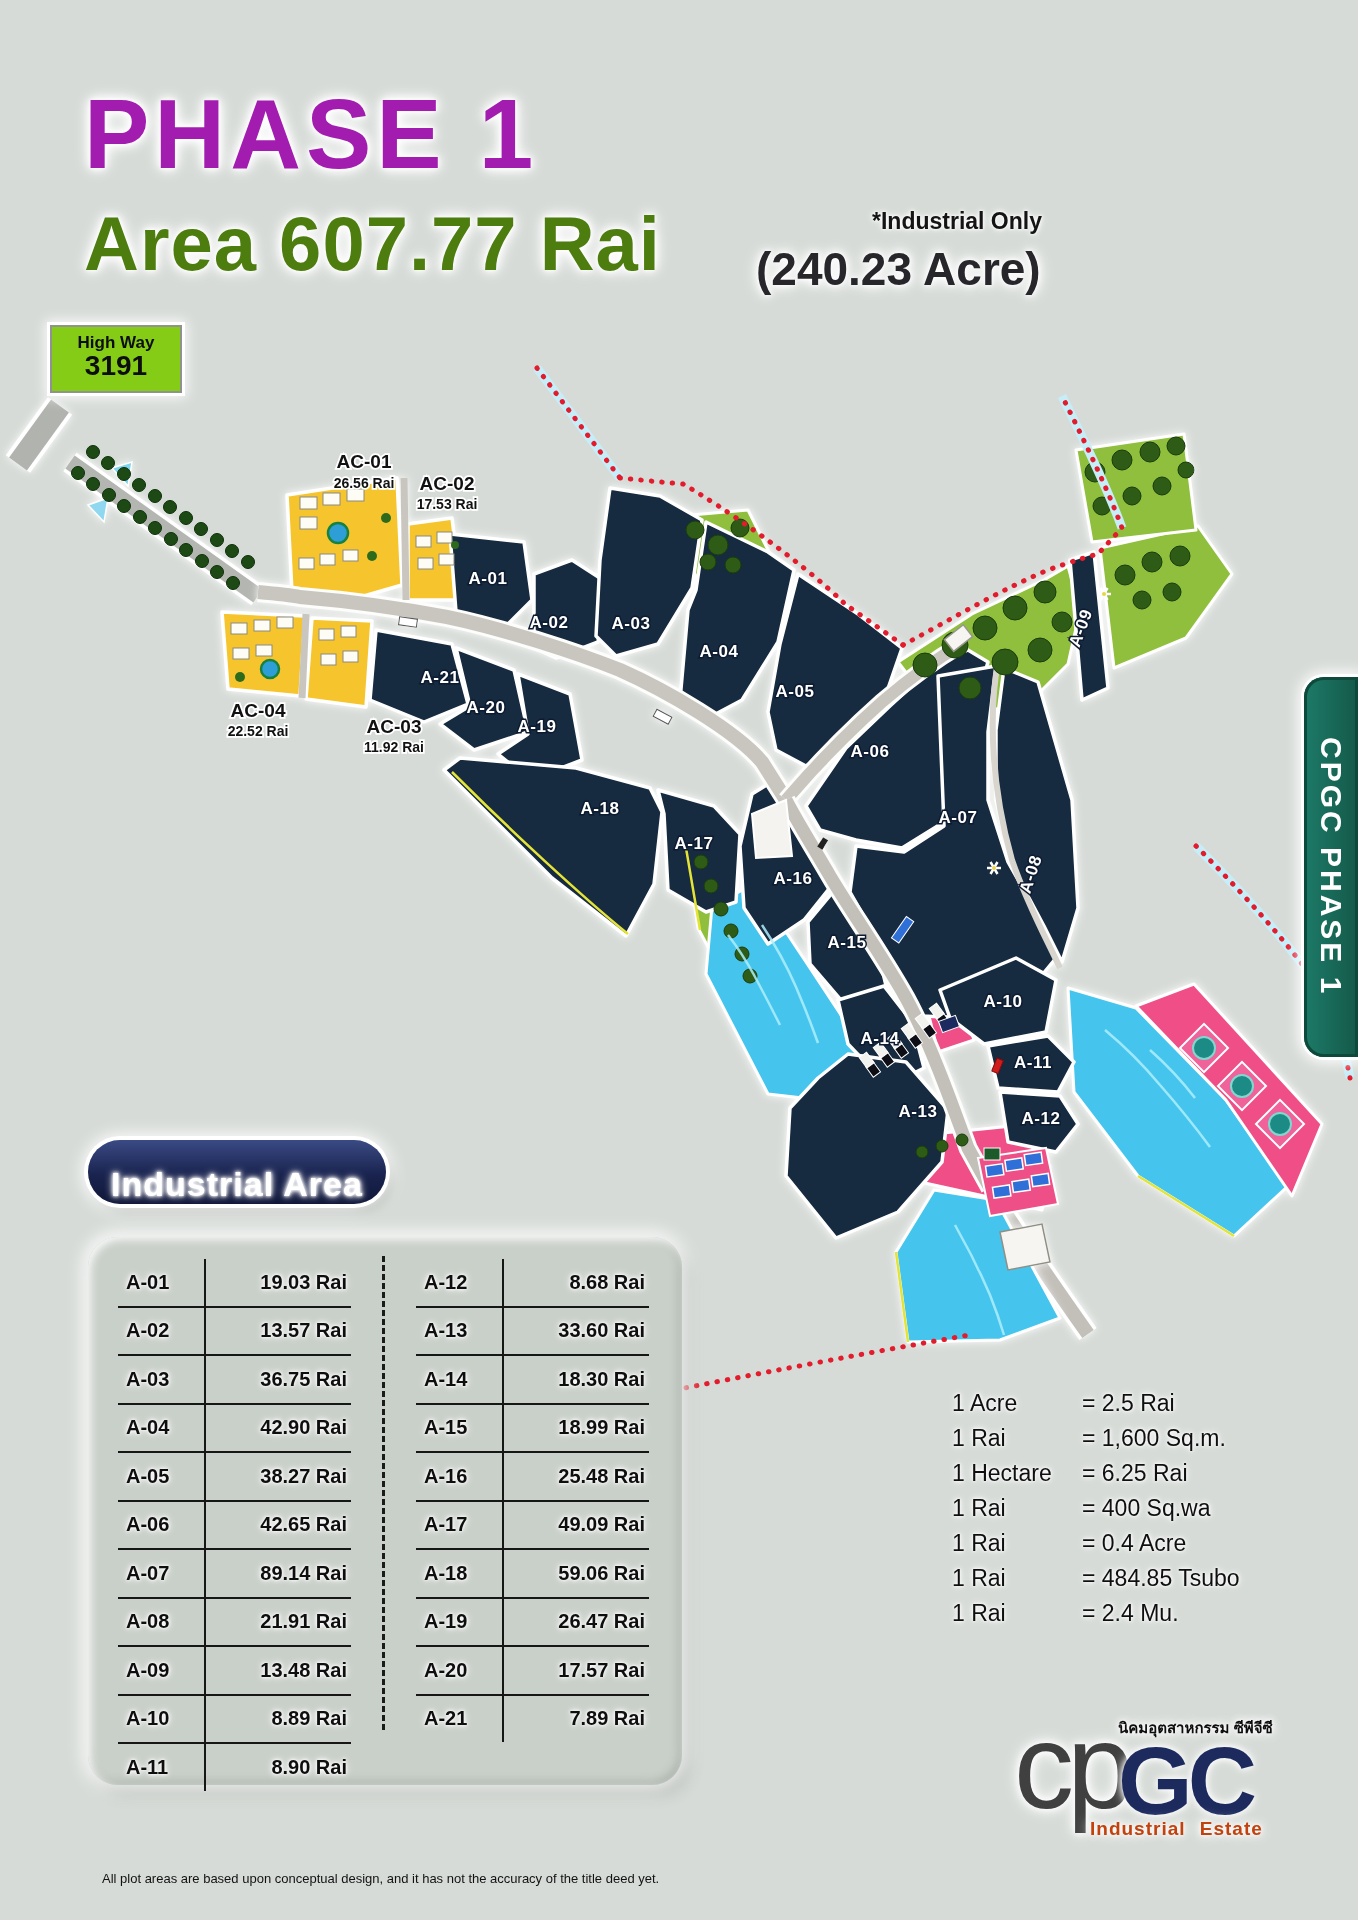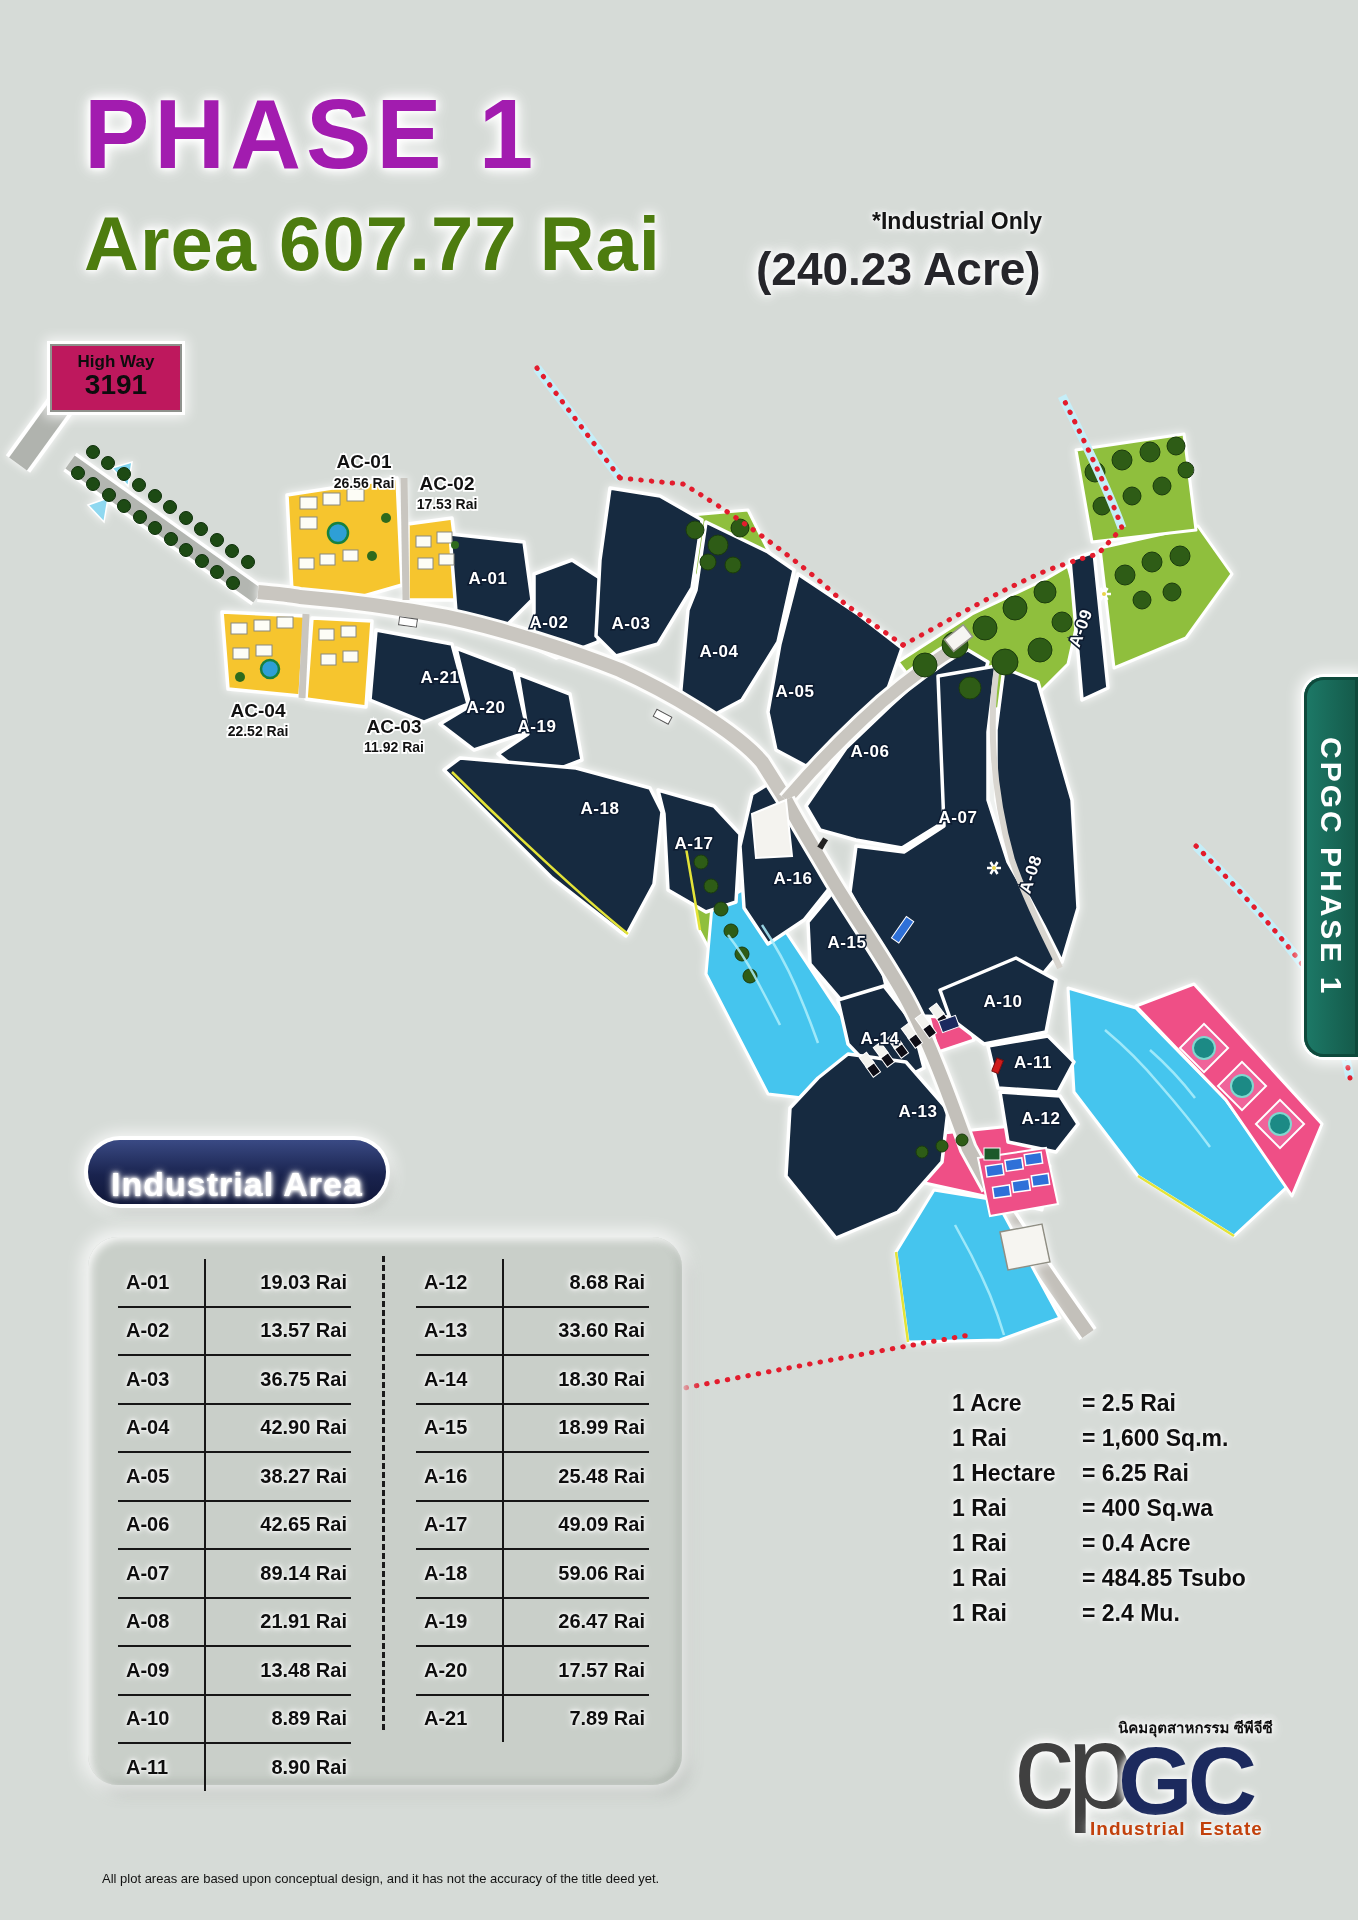--- a/index.html
+++ b/index.html
@@ -7,21 +7,21 @@
         font-family:"Liberation Sans",sans-serif;}
   .abs{position:absolute;}
   .glow{text-shadow:0 0 4px #fff,0 0 8px #fff,0 0 14px #fff,0 0 18px #fff;}
   .glow-sm{text-shadow:0 0 3px #fff,0 0 5px #fff,0 0 8px #fff;}
 
   .title{left:84px;top:78px;font-size:98px;font-weight:bold;letter-spacing:5px;color:#a21caf;}
   .area-line{left:84px;top:200px;font-size:76px;font-weight:bold;letter-spacing:1px;color:#4d7c0f;}
   .ind-only{left:872px;top:208px;font-size:23px;font-weight:bold;color:#141414;}
   .acre-line{left:756px;top:242px;font-size:46px;font-weight:bold;color:#26262b;}
 
-  .sign{left:50px;top:344px;width:128px;height:64px;background:#be185d;border:2px solid #8f928d;
+  .sign{left:50px;top:325px;width:128px;height:64px;background:#84cc16;border:2px solid #8f928d;
         box-shadow:0 0 0 3px #fff,0 0 12px 5px rgba(255,255,255,.85);text-align:center;color:#0d0d0d;}
   .sign .l1{font-size:17px;font-weight:bold;margin-top:7px;line-height:1;}
   .sign .l2{font-size:28px;font-weight:bold;line-height:1.1;}
 
   .banner{right:0;top:677px;width:54px;height:380px;background:linear-gradient(90deg,#1d7a68,#145949);
           border-radius:20px 0 0 20px;box-shadow:0 0 0 3px #fff,0 0 14px 6px rgba(255,255,255,.9),inset 0 0 0 3px #0e4a3c;
           display:flex;align-items:center;justify-content:center;}
   .banner span{writing-mode:vertical-rl;color:#fff;font-weight:bold;font-size:30px;letter-spacing:3px;}
 
   .pill{left:88px;top:1140px;width:298px;height:64px;border-radius:34px;
@@ -37,21 +37,21 @@
   .tg-right{left:328px;}
   .trow{display:flex;height:46.5px;align-items:stretch;border-bottom:2px solid #161616;}
   .trow:last-child{border-bottom:none;}
   .tid{width:86px;box-sizing:border-box;padding-left:8px;display:flex;align-items:center;
        font-size:20px;font-weight:bold;color:#0e0e0e;}
   .tval{flex:1;border-left:2px solid #161616;display:flex;align-items:center;justify-content:flex-end;
         padding-right:4px;font-size:20px;font-weight:bold;color:#0e0e0e;}
   .tdash{left:382px;top:1256px;height:474px;border-left:3px dashed #1a1a1a;}
 
   .conv{left:952px;top:1386px;}
-  .crow{display:flex;height:35px;align-items:center;font-size:23px;font-weight:bold;color:#0f0f0f;}
+  .crow{display:flex;height:35px;align-items:center;font-size:23px;font-weight:normal;color:#0f0f0f;}
   .cunit{width:130px;}
 
   .logo-thai{left:1118px;top:1716px;font-size:15px;font-weight:bold;color:#0d0d0d;}
   .logo-cp{left:1014px;top:1706px;font-size:120px;font-weight:normal;color:#404040;letter-spacing:-7px;
            line-height:1;z-index:2;text-shadow:0 0 6px #fff,0 0 12px #fff,0 0 18px #fff;}
   .logo-gc{left:1118px;top:1733px;font-size:96px;font-weight:bold;color:#1c2a5e;letter-spacing:-5px;
            line-height:1;z-index:3;text-shadow:0 0 6px #fff,0 0 12px #fff;}
   .logo-tag{left:1090px;top:1818px;font-size:19px;font-weight:bold;color:#c2410c;letter-spacing:1px;word-spacing:8px;z-index:4;}
 
   .footer{left:78px;top:1871px;font-size:13px;color:#121212;margin-left:24px;}

